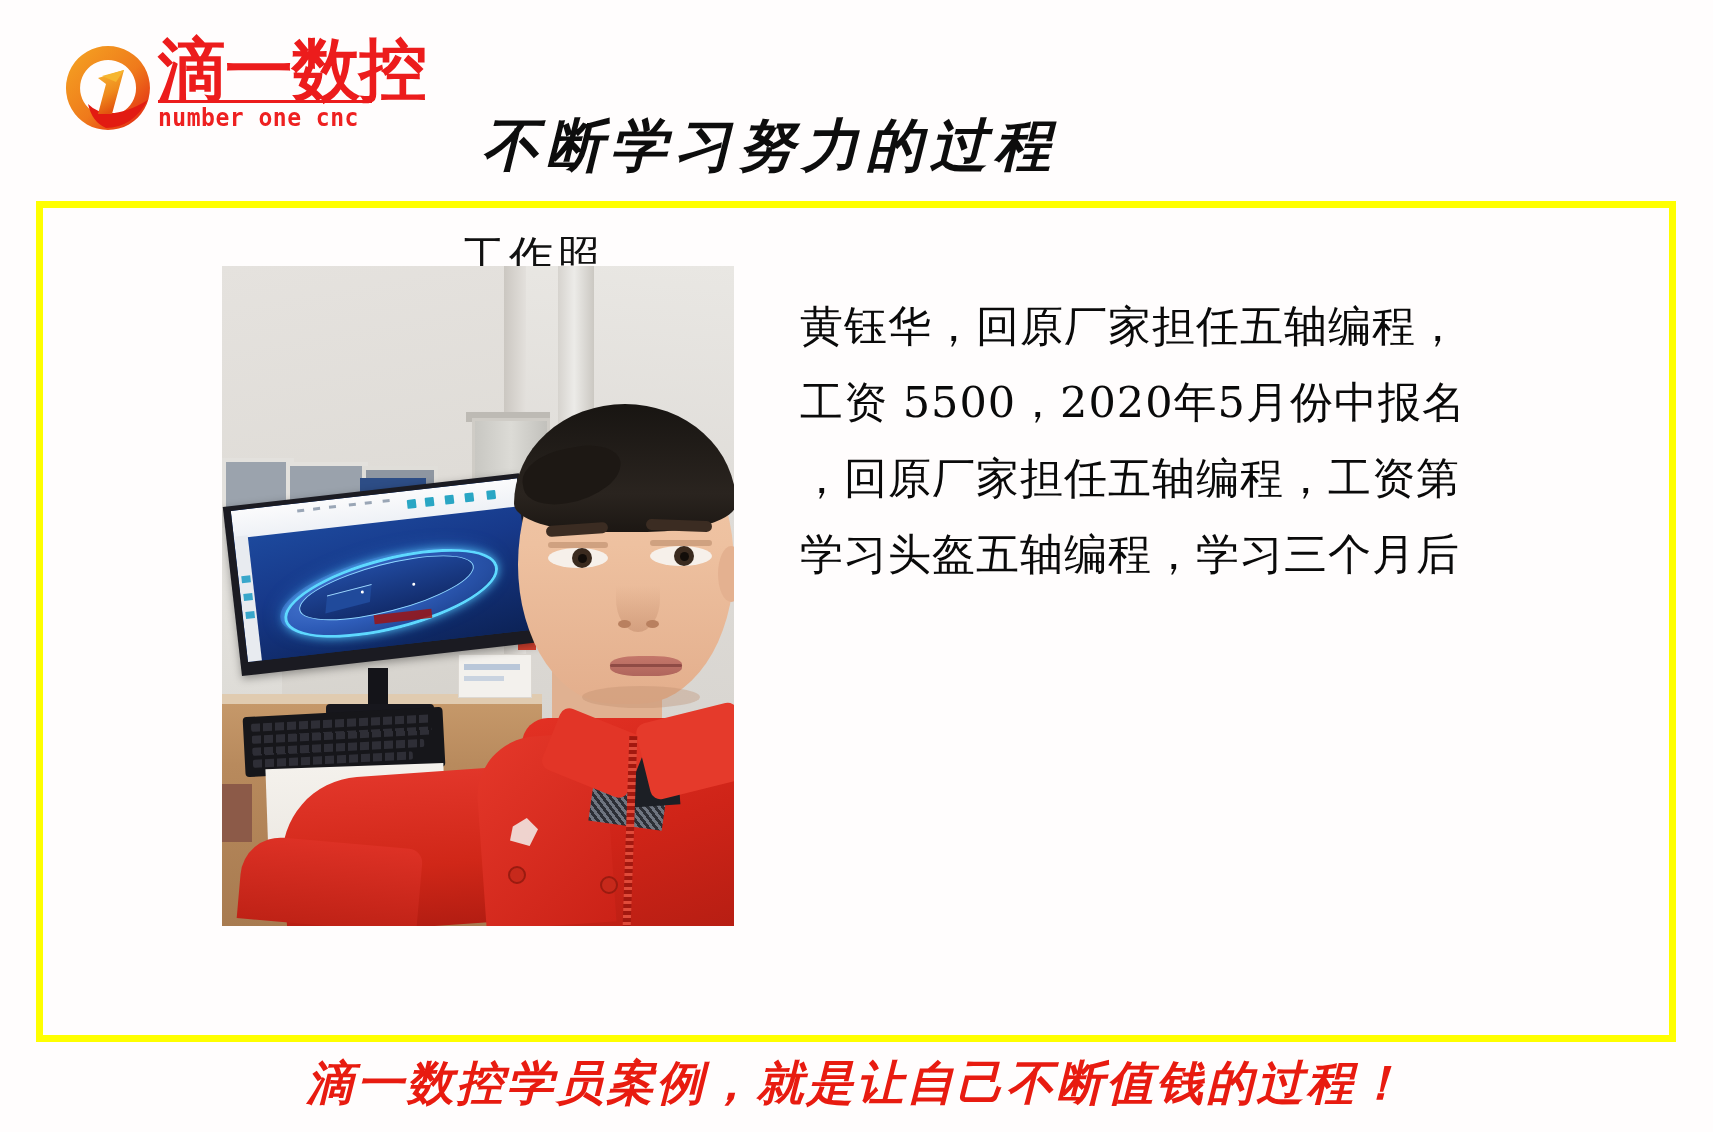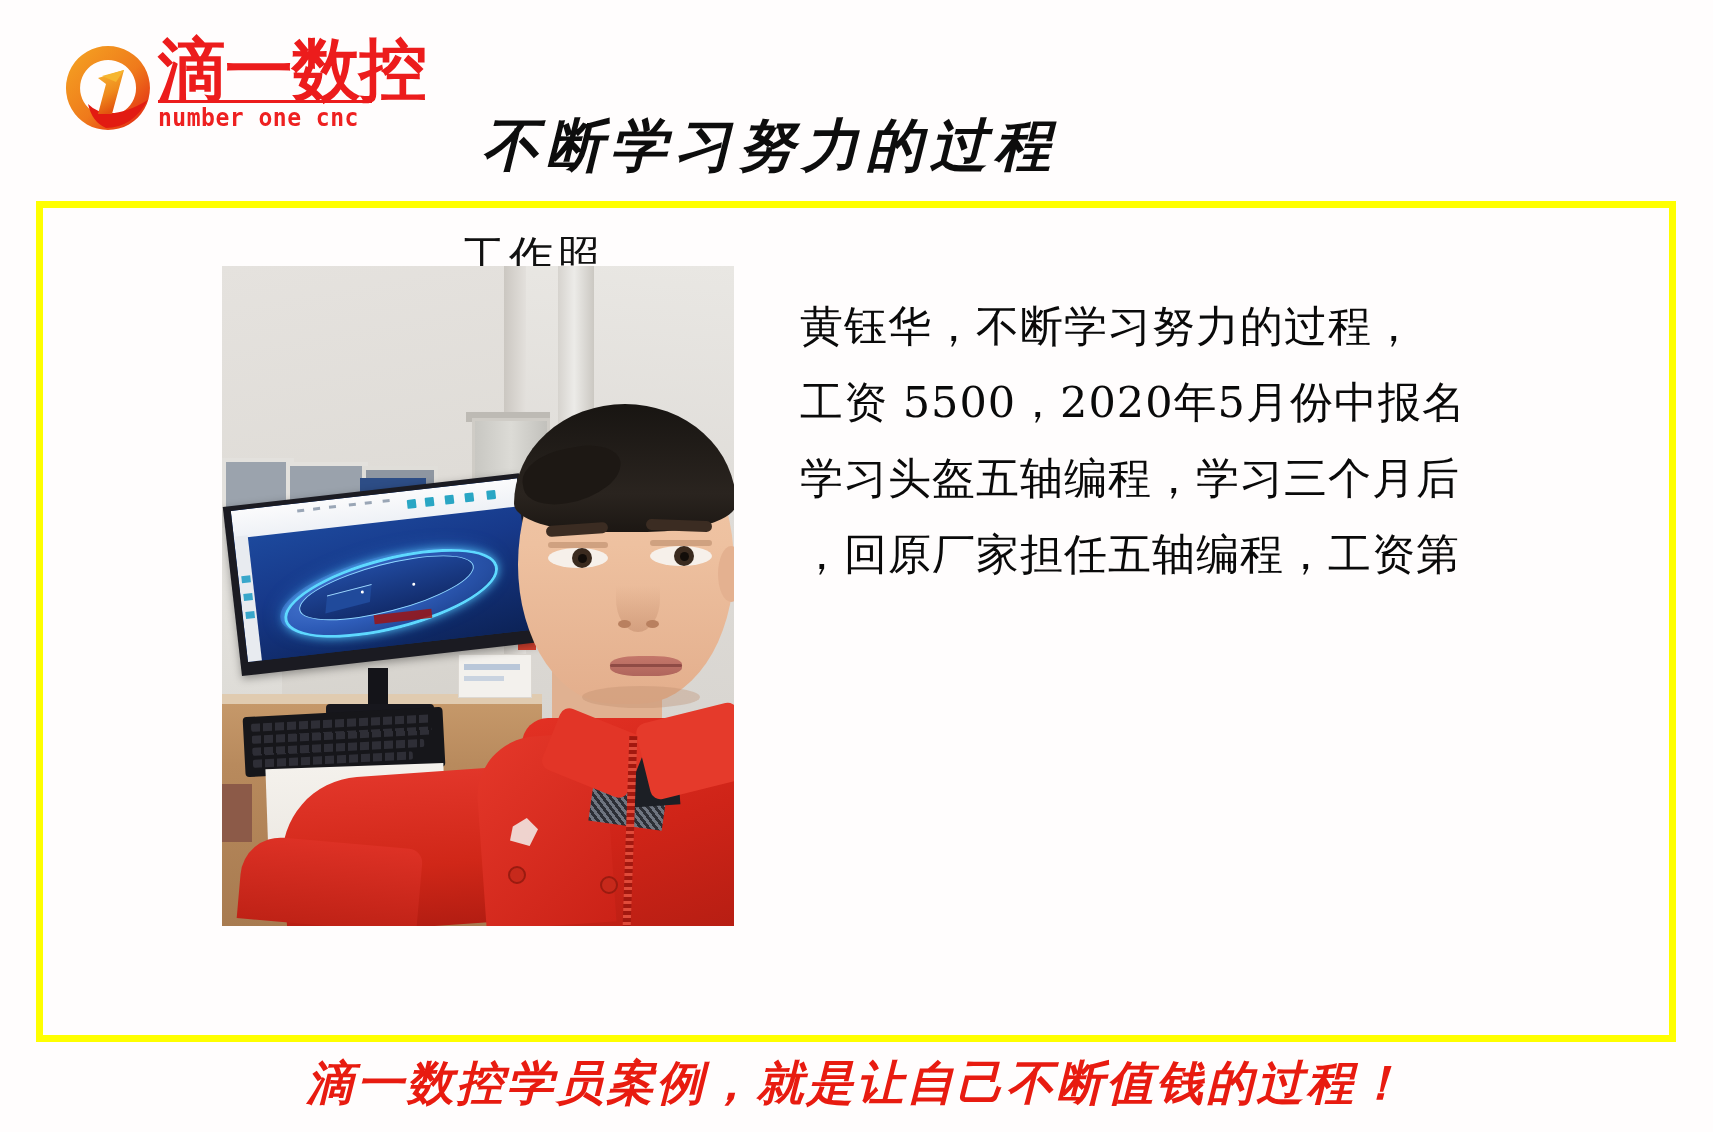--- a/index.html
+++ b/index.html
@@ -630,19 +630,19 @@
   <div class="ph" id="ph-inner-dark"></div>
   <div class="ph" id="ph-collar-l"></div>
   <div class="ph" id="ph-collar-r"></div>
   <div class="ph" id="ph-zip"></div>
   <div class="ph" id="ph-logo-patch"></div>
   <div class="jacket-button" id="jbtn-1"></div>
   <div class="jacket-button" id="jbtn-2"></div>
 </div>
 
 <div id="body-text">
-  <div class="line">黄钰华，不断学习努力的过程，</div>
+  <div class="line">黄钰华，回原厂家担任五轴编程，</div>
   <div class="line">工资 5500，2020年5月份中报名</div>
+  <div class="line">，回原厂家担任五轴编程，工资第</div>
   <div class="line">学习头盔五轴编程，学习三个月后</div>
-  <div class="line">，回原厂家担任五轴编程，工资第</div>
 </div>
 
 <div id="slogan">滴一数控学员案例，就是让自己不断值钱的过程！</div>
 
 </body></html>

